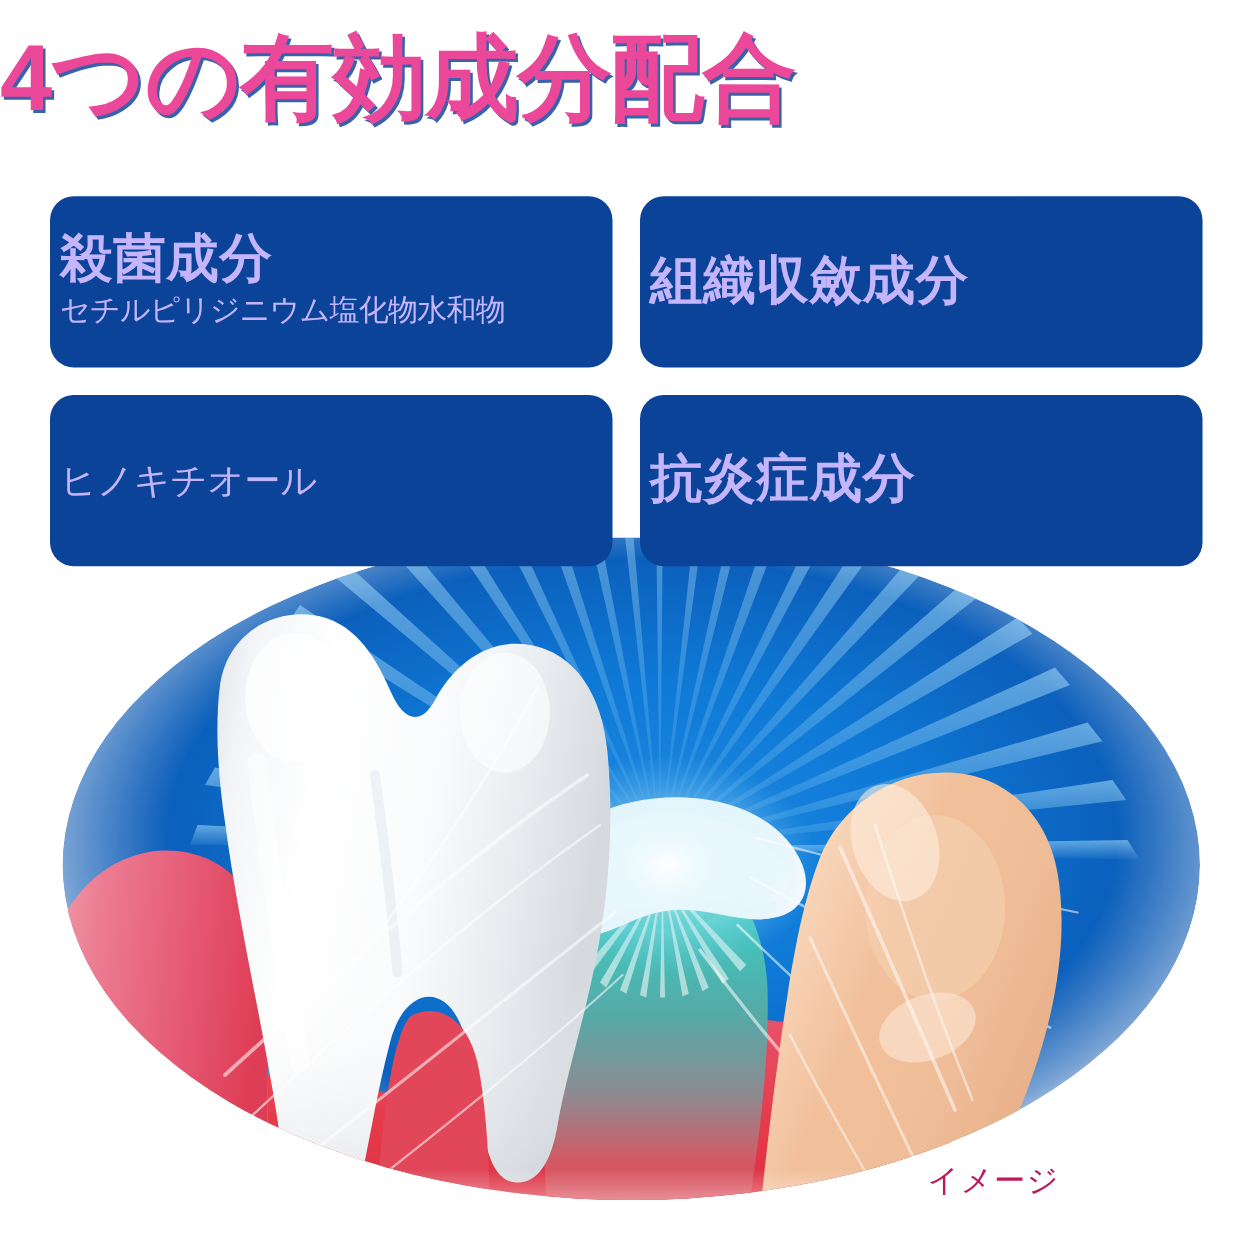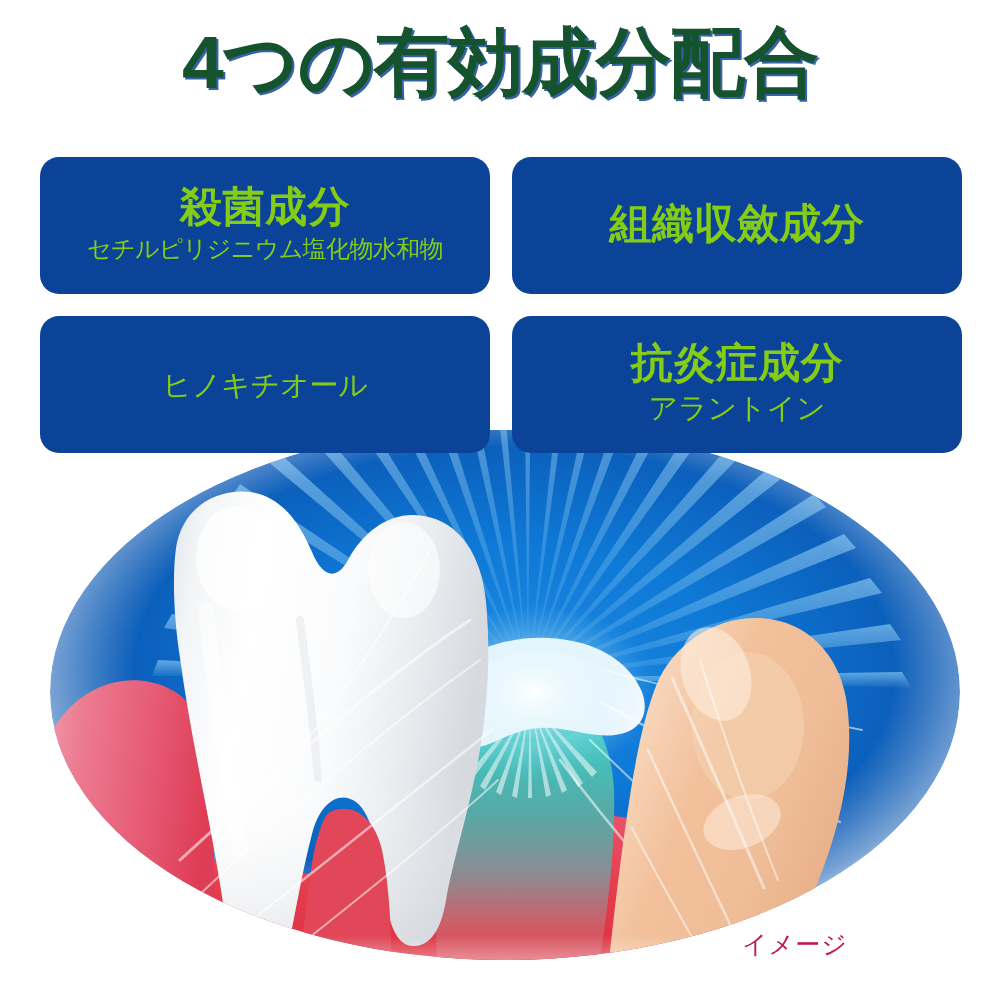--- a/index.html
+++ b/index.html
@@ -7,25 +7,24 @@
     width:1000px; height:1000px;
     background:#ffffff;
     font-family:"Liberation Sans","DejaVu Sans",sans-serif;
     overflow:hidden;
   }
   #root { position:relative; width:1000px; height:1000px; background:#fff; }
 
   
   .title {
     position:absolute; left:0; top:22px; width:1000px;
-    text-align:center;
     font-size:75px;
     font-weight:bold;
     letter-spacing:-1px;
-    color:#14532d;
+    color:#ec4899;
     line-height:1.08;
     white-space:nowrap;
     text-shadow: 2px 2px 0 rgba(22,71,157,0.85);
   }
 
   
   .cards {
     position:absolute; left:40px; top:157px;
     width:922px; height:296px;
     display:grid;
@@ -33,23 +32,22 @@
     grid-template-rows:1fr 1fr;
     column-gap:22px;
     row-gap:22px;
     z-index:6;
   }
   .card {
     background:#0B4399;
     border-radius:19px;
     display:flex;
     flex-direction:column;
-    align-items:center;
     justify-content:center;
-    color:#84cc16;
+    color:#c4b5fd;
     padding:4px 8px 8px 8px;
   }
   .card-title {
     font-size:42px;
     font-weight:bold;
     line-height:1.12;
     letter-spacing:0.5px;
     white-space:nowrap;
   }
   .card-sub {
@@ -338,20 +336,19 @@
     <div class="card">
       <div class="card-title">組織収斂成分</div>
     </div>
 
     <div class="card">
       <div class="card-sub">ヒノキチオール</div>
     </div>
 
     <div class="card">
       <div class="card-title">抗炎症成分</div>
-      <div class="card-sub">アラントイン</div>
     </div>
 
   </div>
 
   <div class="caption">イメージ</div>
 
 </div>
 
 </body></html>

